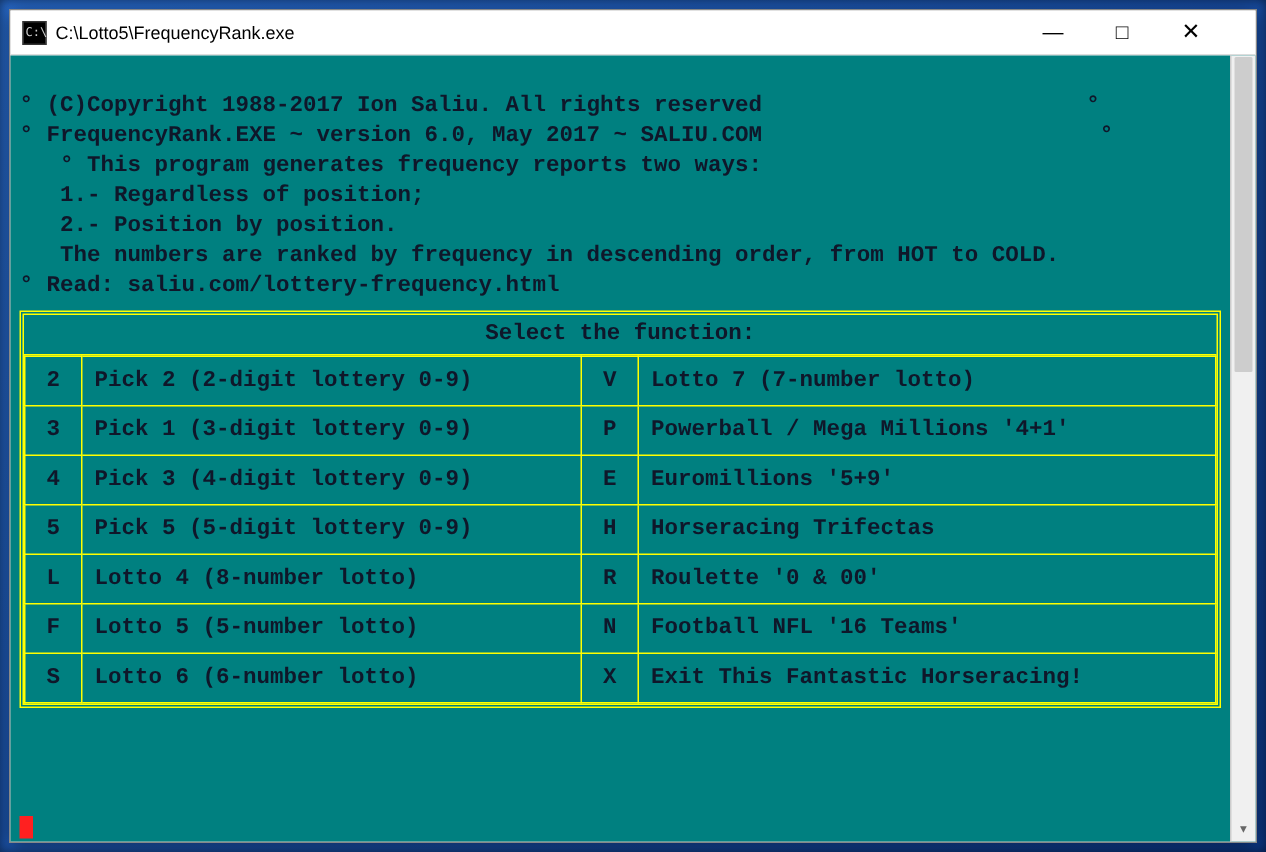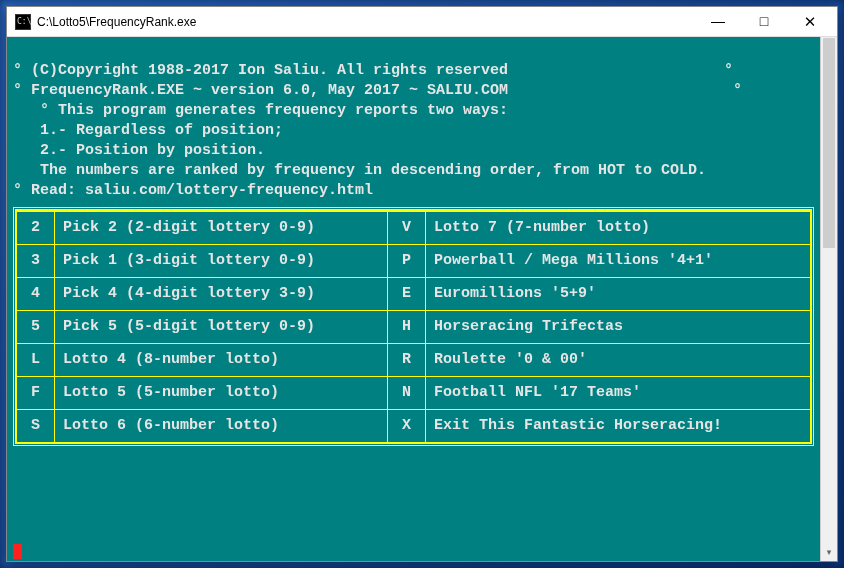--- a/index.html
+++ b/index.html
@@ -1,30 +1,30 @@
 <!DOCTYPE html>
 <html><head>
 <meta charset="utf-8">
 <style>
 * { margin:0; padding:0; box-sizing:border-box; }
 html,body { width:844px; height:568px; overflow:hidden; font-family:"Segoe UI",Arial,sans-serif; }
 .outer { width:844px; height:568px; background:linear-gradient(135deg,#2a6fd4,#0d3c90); padding:6px; box-shadow:inset 0 0 8px rgba(0,0,0,.6); }
 .win { width:100%; height:100%; background:#fff; border:1px solid #888; display:flex; flex-direction:column; box-shadow:0 2px 12px rgba(0,0,0,.5); }
-.titlebar { height:30px; background:#fff; border-bottom:1px solid #ddd; display:flex; align-items:center; padding:0 4px 0 8px; }
+.titlebar { height:30px; background:#fff; border-bottom:1px solid #ddd; display:flex; align-items:center; padding:0 20px 0 8px; }
 .ticon { width:16px; height:16px; display:inline-block; margin-right:6px; border:1px solid #333; background:#000; position:relative; }
 .ticon::after { content:"C:\\"; color:#ccc; font:8px/14px Consolas,monospace; position:absolute; left:1px; top:0; }
 .title { font-size:12px; color:#000; flex:1; }
 .winbtns { display:flex; }
 .wbtn { width:46px; height:29px; text-align:center; line-height:29px; font-size:14px; color:#000; font-family:Arial; }
 .wbtn.close { font-size:15px; }
 .client { flex:1; position:relative; background:#008080; }
 .scroll { position:absolute; right:0; top:0; width:17px; height:100%; background:#f0f0f0; border-left:1px solid #ccc; }
 .thumb { position:absolute; left:2px; right:2px; top:1px; height:40%; background:#cdcdcd; border-radius:1px; }
 .sarrow { position:absolute; left:0; right:0; bottom:0; height:17px; text-align:center; line-height:17px; font-size:9px; color:#666; }
-.term { position:absolute; left:0; right:17px; top:0; bottom:0; padding:4px 6px 0 6px; font:bold 15px/20px Consolas,"Courier New",monospace; color:#e5e5e5; white-space:pre;border-radius:17px; }
+.term { position:absolute; left:0; right:17px; top:0; bottom:0; padding:4px 6px 0 6px; font:bold 15px/20px Consolas,"Courier New",monospace; color:#0f172a; white-space:pre;border-radius:17px; }
 .cursor { position:absolute; bottom:2px; left:6px; width:9px; height:15px; background:#ff2020; }
 .box { border:3px double #ffff00; margin-top:6px; }
 .hdr { text-align:center; padding:3px 0; white-space:pre; }
 .rowline { border-top:1px solid #ffff00; }
 .grid { display:table; width:100%; border-collapse:collapse; }
 .grid td { border:1px solid #ffff00; padding:6px 8px; vertical-align:middle; }
 .kcol { width:38px; text-align:center; }
 .dcol { width:333px; }
 </style>
 </head>
@@ -44,58 +44,59 @@
     <div class="client">
       <div class="term">
 <span>° (C)Copyright 1988-2017 Ion Saliu. All rights reserved                        °</span>
 <span>° FrequencyRank.EXE ~ version 6.0, May 2017 ~ SALIU.COM                         °</span>
 <span>   ° This program generates frequency reports two ways:</span>
 <span>   1.- Regardless of position;</span>
 <span>   2.- Position by position.</span>
 <span>   The numbers are ranked by frequency in descending order, from HOT to COLD.</span>
 <span>° Read: saliu.com/lottery-frequency.html</span>
 <div class="box" style="white-space:normal;">
+  <div class="hdr">Select the function:</div>
   <div class="rowline"></div>
   <table class="grid">
               <tbody id="menu-body">
                 <tr>
                   <td class="kcol">2</td>
                   <td class="dcol">Pick 2 (2-digit lottery 0-9)</td>
                   <td class="kcol">V</td>
                   <td>Lotto 7 (7-number lotto)</td>
                 </tr>
                 <tr>
                   <td class="kcol">3</td>
                   <td class="dcol">Pick 1 (3-digit lottery 0-9)</td>
                   <td class="kcol">P</td>
                   <td>Powerball / Mega Millions '4+1'</td>
                 </tr>
                 <tr>
                   <td class="kcol">4</td>
-                  <td class="dcol">Pick 4 (4-digit lottery 3-9)</td>
+                  <td class="dcol">Pick 3 (4-digit lottery 0-9)</td>
                   <td class="kcol">E</td>
                   <td>Euromillions '5+9'</td>
                 </tr>
                 <tr>
                   <td class="kcol">5</td>
                   <td class="dcol">Pick 5 (5-digit lottery 0-9)</td>
                   <td class="kcol">H</td>
                   <td>Horseracing Trifectas</td>
                 </tr>
                 <tr>
                   <td class="kcol">L</td>
                   <td class="dcol">Lotto 4 (8-number lotto)</td>
                   <td class="kcol">R</td>
                   <td>Roulette '0 &amp; 00'</td>
                 </tr>
                 <tr>
                   <td class="kcol">F</td>
                   <td class="dcol">Lotto 5 (5-number lotto)</td>
                   <td class="kcol">N</td>
-                  <td>Football NFL '17 Teams'</td>
+                  <td>Football NFL '16 Teams'</td>
                 </tr>
                 <tr>
                   <td class="kcol">S</td>
                   <td class="dcol">Lotto 6 (6-number lotto)</td>
                   <td class="kcol">X</td>
                   <td>Exit This Fantastic Horseracing!</td>
                 </tr>
               </tbody>
             </table>
 </div>

